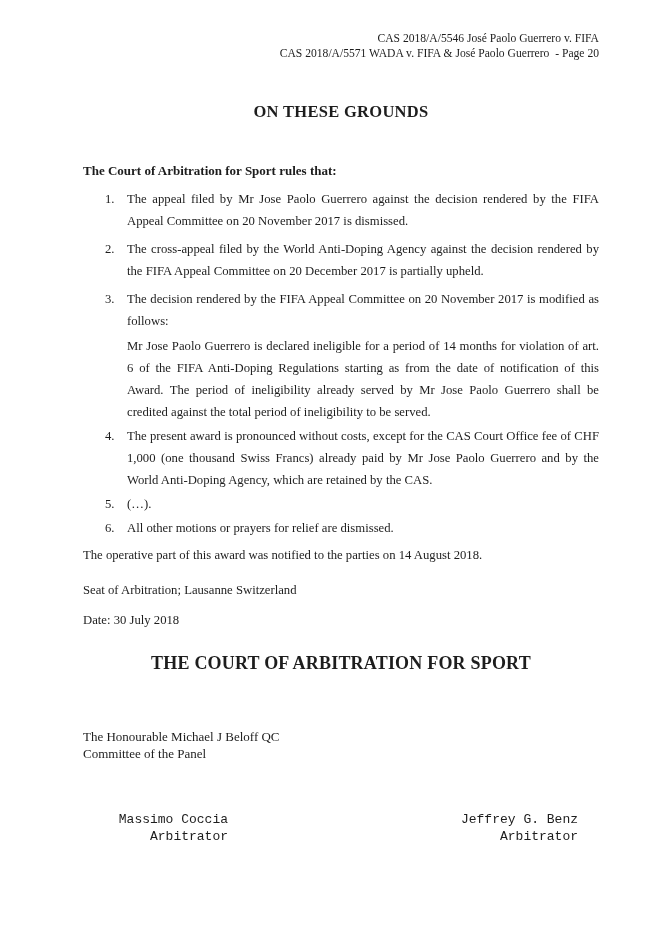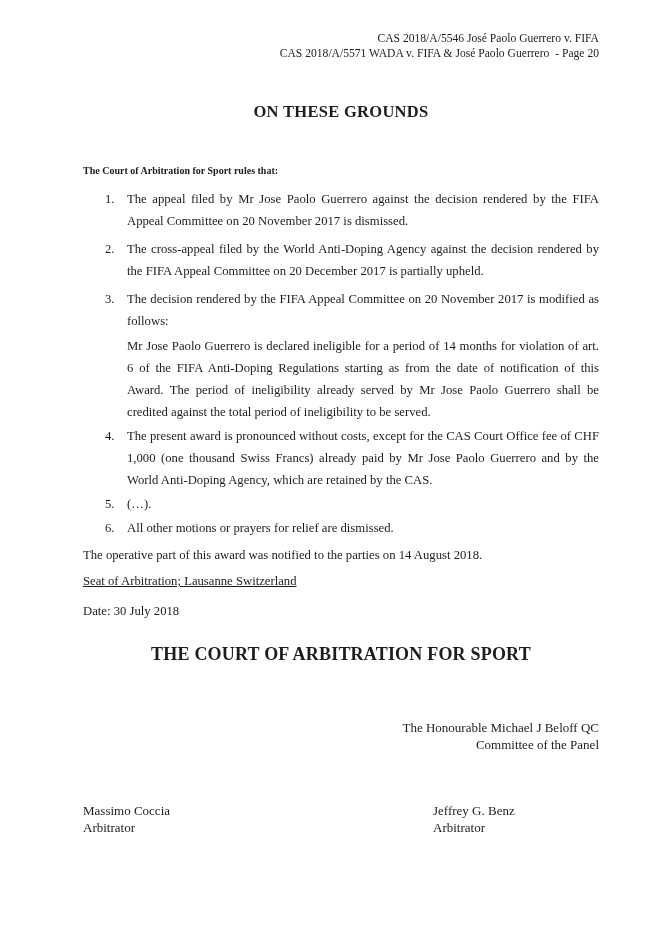--- a/index.html
+++ b/index.html
@@ -14,46 +14,46 @@
   .content { position:absolute; left:83px; top:0; width:516px; }
   p,h1,h2,div { margin:0; padding:0; }
 
   .doc-header { margin-top:31px; text-align:right; font-size:11.6px; line-height:15px; }
 
   .grounds-title {
     margin-top:41px; text-align:center;
     font-size:16.5px; line-height:20px; font-weight:bold; letter-spacing:0.3px;
   }
 
-  .intro { margin-top:38px; font-size:10px; line-height:22px; font-weight:bold; }
+  .intro { margin-top:38px; font-size:13px; line-height:22px; font-weight:bold; }
 
   .ruling { display:flex; margin-top:6px; font-size:12.7px; line-height:22px; }
   .ruling.tight { margin-top:2px; }
   .ruling .num { flex:none; width:22px; margin-left:22px; }
   .ruling .txt { width:472px; text-align:justify; }
 
   .subtext {
     margin-top:3px; margin-left:44px; width:472px;
     font-size:12.7px; line-height:22px; text-align:justify;
   }
 
   .para { font-size:12.7px; line-height:22px; }
   .para-operative { margin-top:5px; }
-  .para-seat { margin-top:4px;text-decoration:underline; }
+  .para-seat { margin-top:13px; }
   .para-date { margin-top:8px; }
 
   .court-title {
     margin-top:20px; text-align:center;
     font-size:18px; line-height:24px; font-weight:bold; letter-spacing:0.2px;
   }
 
-  .president { margin-top:53px; text-align:right; font-size:13px; line-height:17px; }
+  .president { margin-top:53px; text-align:left; font-size:13px; line-height:17px; }
 
   .sign-row { margin-top:49px; display:flex; justify-content:space-between; font-size:13px; line-height:17px; }
-  .sign-block { width:145px; text-align:left; }
+  .sign-block { width:145px; text-align:right;font-family:Liberation Mono, monospace; }
   .sign-right { margin-right:21px; }
 </style>
 </head>
 <body>
 
 <div class="page">
   <div class="content">
 
     <div class="doc-header">
       <div>CAS 2018/A/5546 José Paolo Guerrero v. FIFA</div>

